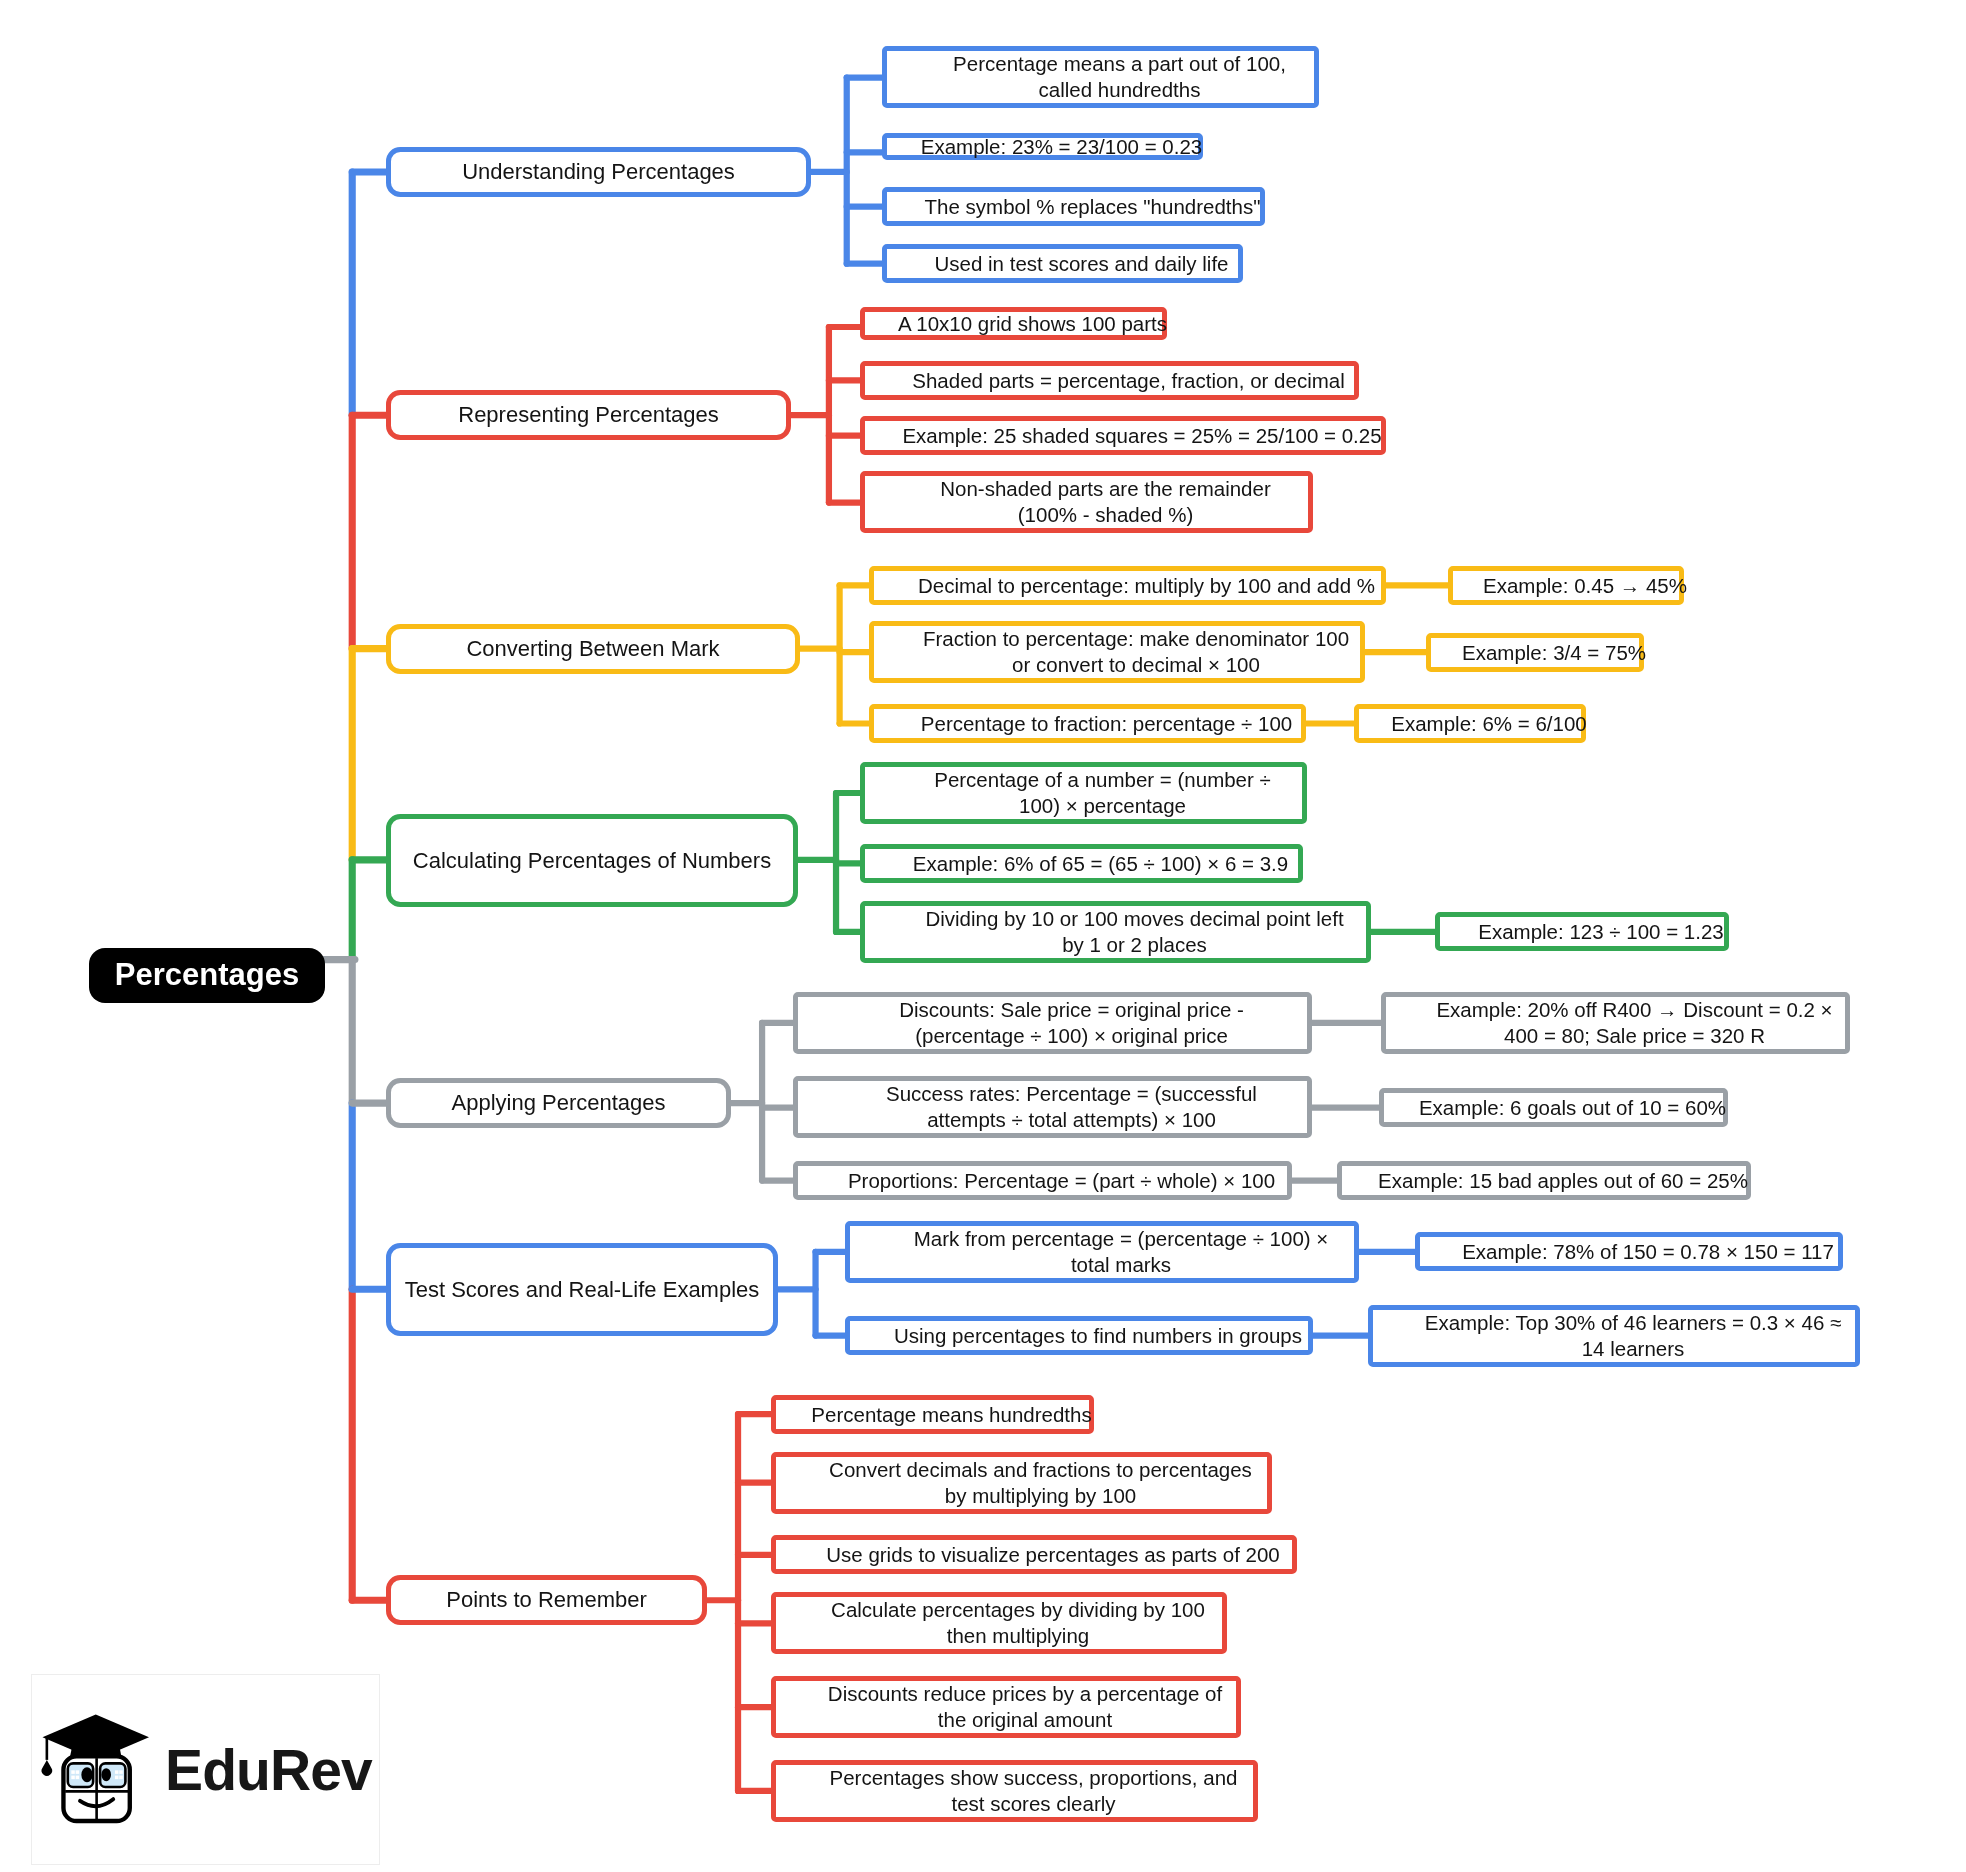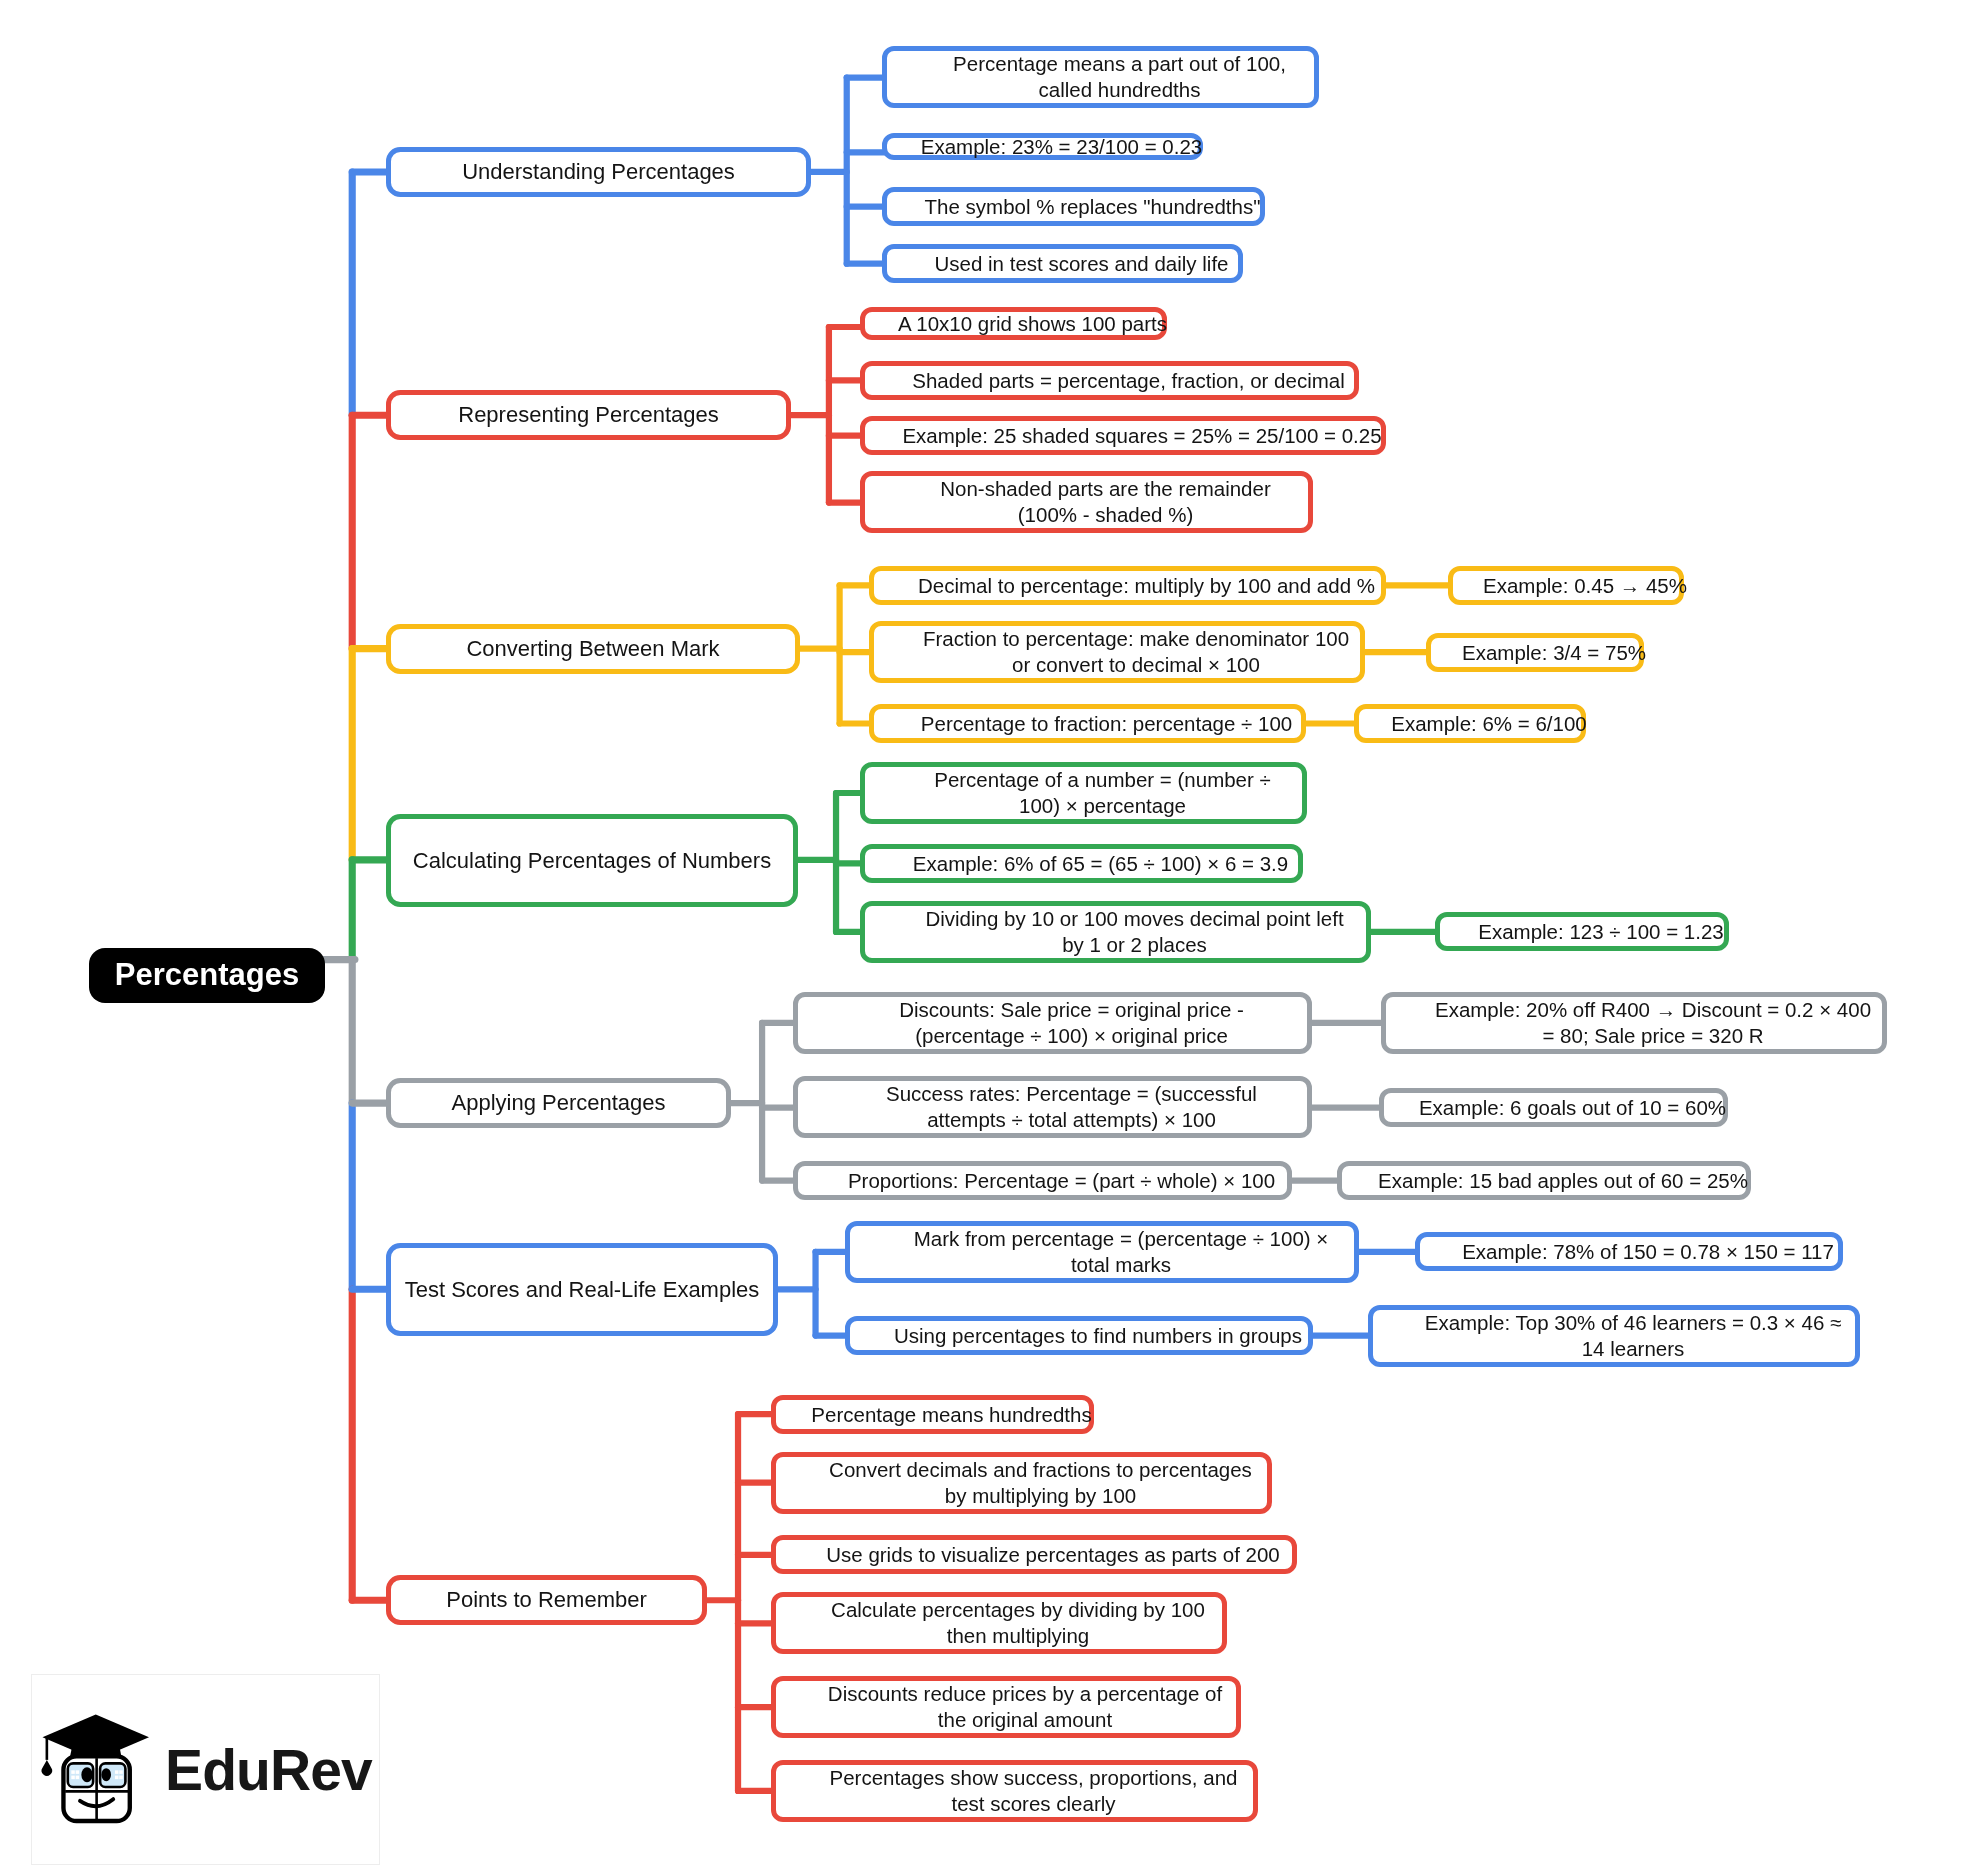--- a/index.html
+++ b/index.html
@@ -11,21 +11,21 @@
   body{font-family:"Liberation Sans","DejaVu Sans",sans-serif;color:#141414;}
   .map{position:relative;width:1967px;height:1872px;background:#fff;overflow:hidden;}
   .wires{position:absolute;left:0;top:0;z-index:1;}
   .wires line{fill:none;stroke-linecap:round;}
   .k-blue{stroke:var(--c-blue);} .k-red{stroke:var(--c-red);} .k-yellow{stroke:var(--c-yellow);}
   .k-green{stroke:var(--c-green);} .k-gray{stroke:var(--c-gray);}
   .w7{stroke-width:8px;} .w6{stroke-width:7px;}
   .node{position:absolute;z-index:2;box-sizing:border-box;background:#fff;
         display:flex;align-items:center;justify-content:center;text-align:center;
         border:5.3px solid #000;border-radius:14.3px;padding:1.8px 9px;line-height:1.25;}
-  .ch{font-size:20.5px;border-radius:12px;padding-left:47px;}
+  .ch{font-size:20.5px;border-radius:5px;padding-left:47px;}
   .nw{white-space:nowrap;}
   .parent{font-size:22px;border-radius:14.3px;}
   .root{background:var(--c-root-bg);color:var(--c-root-text);font-weight:bold;
         font-size:31px;border:none;border-radius:16px;z-index:3;white-space:nowrap;margin-top:16px;}
   .b-blue{border-color:var(--c-blue);} .b-red{border-color:var(--c-red);}
   .b-yellow{border-color:var(--c-yellow);} .b-green{border-color:var(--c-green);}
   .b-gray{border-color:var(--c-gray);}
   .logo-box{position:absolute;left:31px;top:1674px;width:349px;height:191px;z-index:2;
             border:0.9px solid #ededed;background:#fff;display:flex;align-items:center;
             justify-content:flex-start;gap:12.5px;padding:0 7.1px;box-sizing:border-box;}
@@ -141,21 +141,21 @@
   <div class="node ch b-yellow nw" style="left:1354px;top:704px;width:232px;height:39px">Example: 6% = 6/100</div>
 
   <div class="node parent b-green" style="left:386px;top:814px;width:412px;height:93px">Calculating Percentages of Numbers</div>
   <div class="node ch b-green" style="left:860px;top:762px;width:447px;height:62px">Percentage of a number = (number ÷ 100) × percentage</div>
   <div class="node ch b-green nw" style="left:860px;top:844px;width:443px;height:39px">Example: 6% of 65 = (65 ÷ 100) × 6 = 3.9</div>
   <div class="node ch b-green" style="left:860px;top:901px;width:511px;height:62px">Dividing by 10 or 100 moves decimal point left by 1 or 2 places</div>
   <div class="node ch b-green nw" style="left:1435px;top:912px;width:294px;height:39px">Example: 123 ÷ 100 = 1.23</div>
 
   <div class="node parent b-gray nw" style="left:386px;top:1078px;width:345px;height:50px">Applying Percentages</div>
   <div class="node ch b-gray" style="left:793px;top:992px;width:519px;height:62px">Discounts: Sale price = original price - (percentage ÷ 100) × original price</div>
-  <div class="node ch b-gray" style="left:1381px;top:992px;width:506px;height:62px">Example: 20% off R400 → Discount = 0.2 × 400 = 80; Sale price = 320 R</div>
+  <div class="node ch b-gray" style="left:1381px;top:992px;width:469px;height:62px">Example: 20% off R400 → Discount = 0.2 × 400 = 80; Sale price = 320 R</div>
   <div class="node ch b-gray" style="left:793px;top:1076px;width:519px;height:62px">Success rates: Percentage = (successful attempts ÷ total attempts) × 100</div>
   <div class="node ch b-gray nw" style="left:1379px;top:1088px;width:349px;height:39px">Example: 6 goals out of 10 = 60%</div>
   <div class="node ch b-gray nw" style="left:793px;top:1161px;width:499px;height:39px">Proportions: Percentage = (part ÷ whole) × 100</div>
   <div class="node ch b-gray nw" style="left:1337px;top:1161px;width:414px;height:39px">Example: 15 bad apples out of 60 = 25%</div>
 
   <div class="node parent b-blue" style="left:386px;top:1243px;width:392px;height:93px">Test Scores and Real-Life Examples</div>
   <div class="node ch b-blue" style="left:845px;top:1221px;width:514px;height:62px">Mark from percentage = (percentage ÷ 100) × total marks</div>
   <div class="node ch b-blue nw" style="left:1415px;top:1232px;width:428px;height:39px">Example: 78% of 150 = 0.78 × 150 = 117</div>
   <div class="node ch b-blue nw" style="left:845px;top:1316px;width:468px;height:39px">Using percentages to find numbers in groups</div>
   <div class="node ch b-blue" style="left:1368px;top:1305px;width:492px;height:62px">Example: Top 30% of 46 learners = 0.3 × 46 ≈ 14 learners</div>

